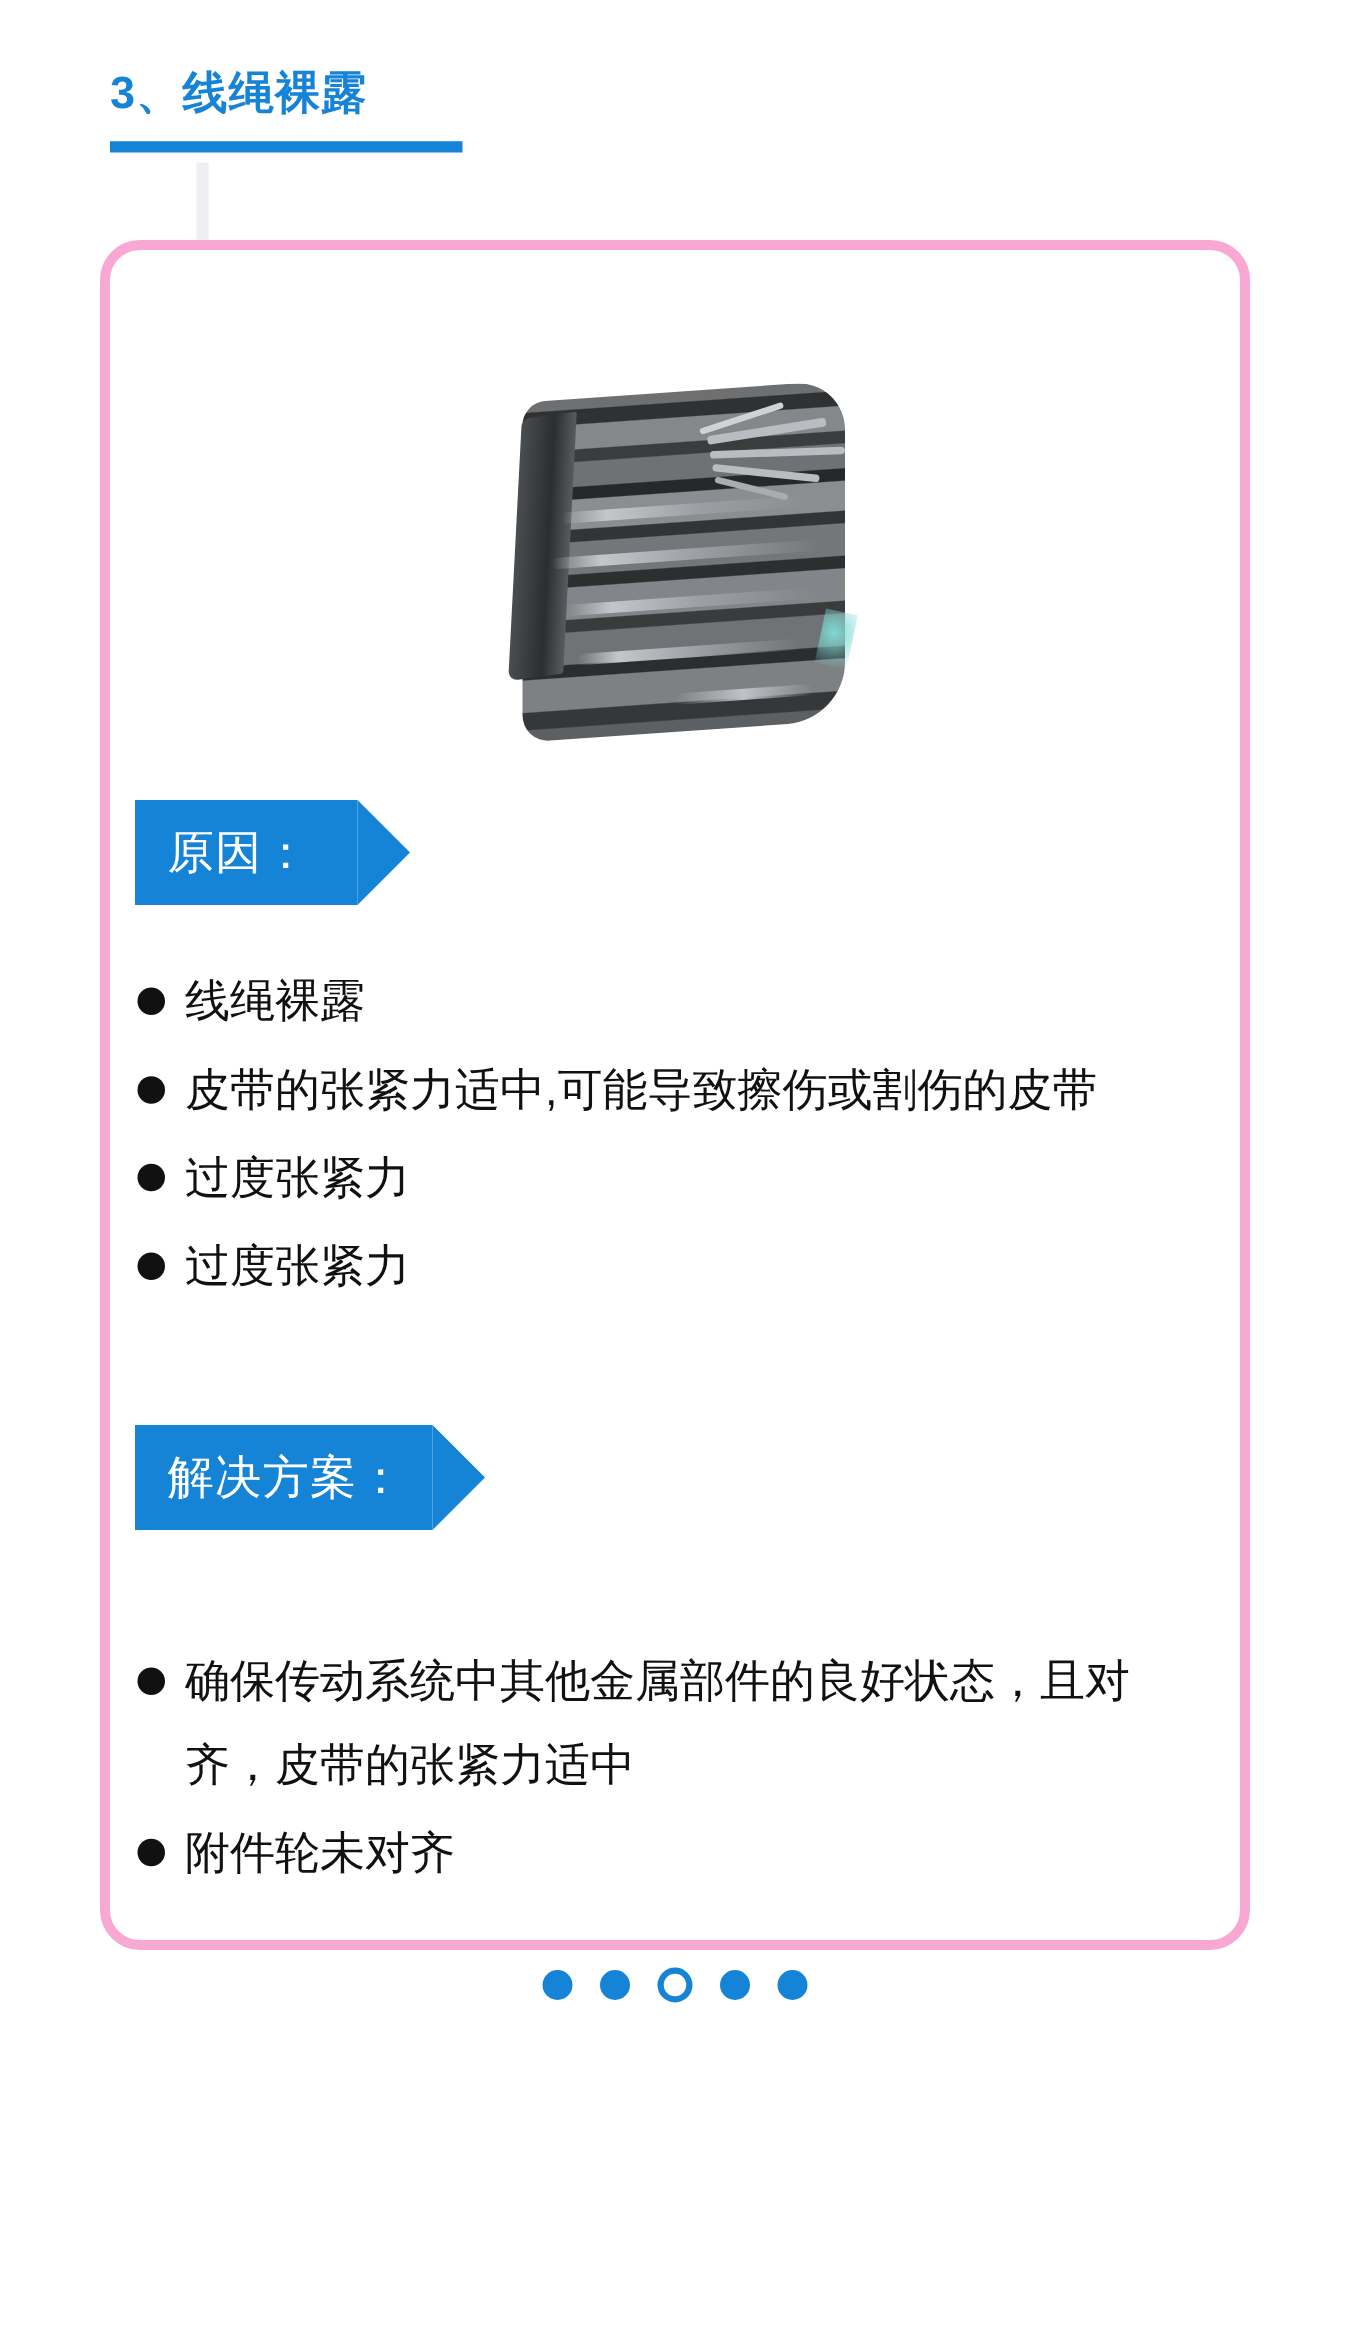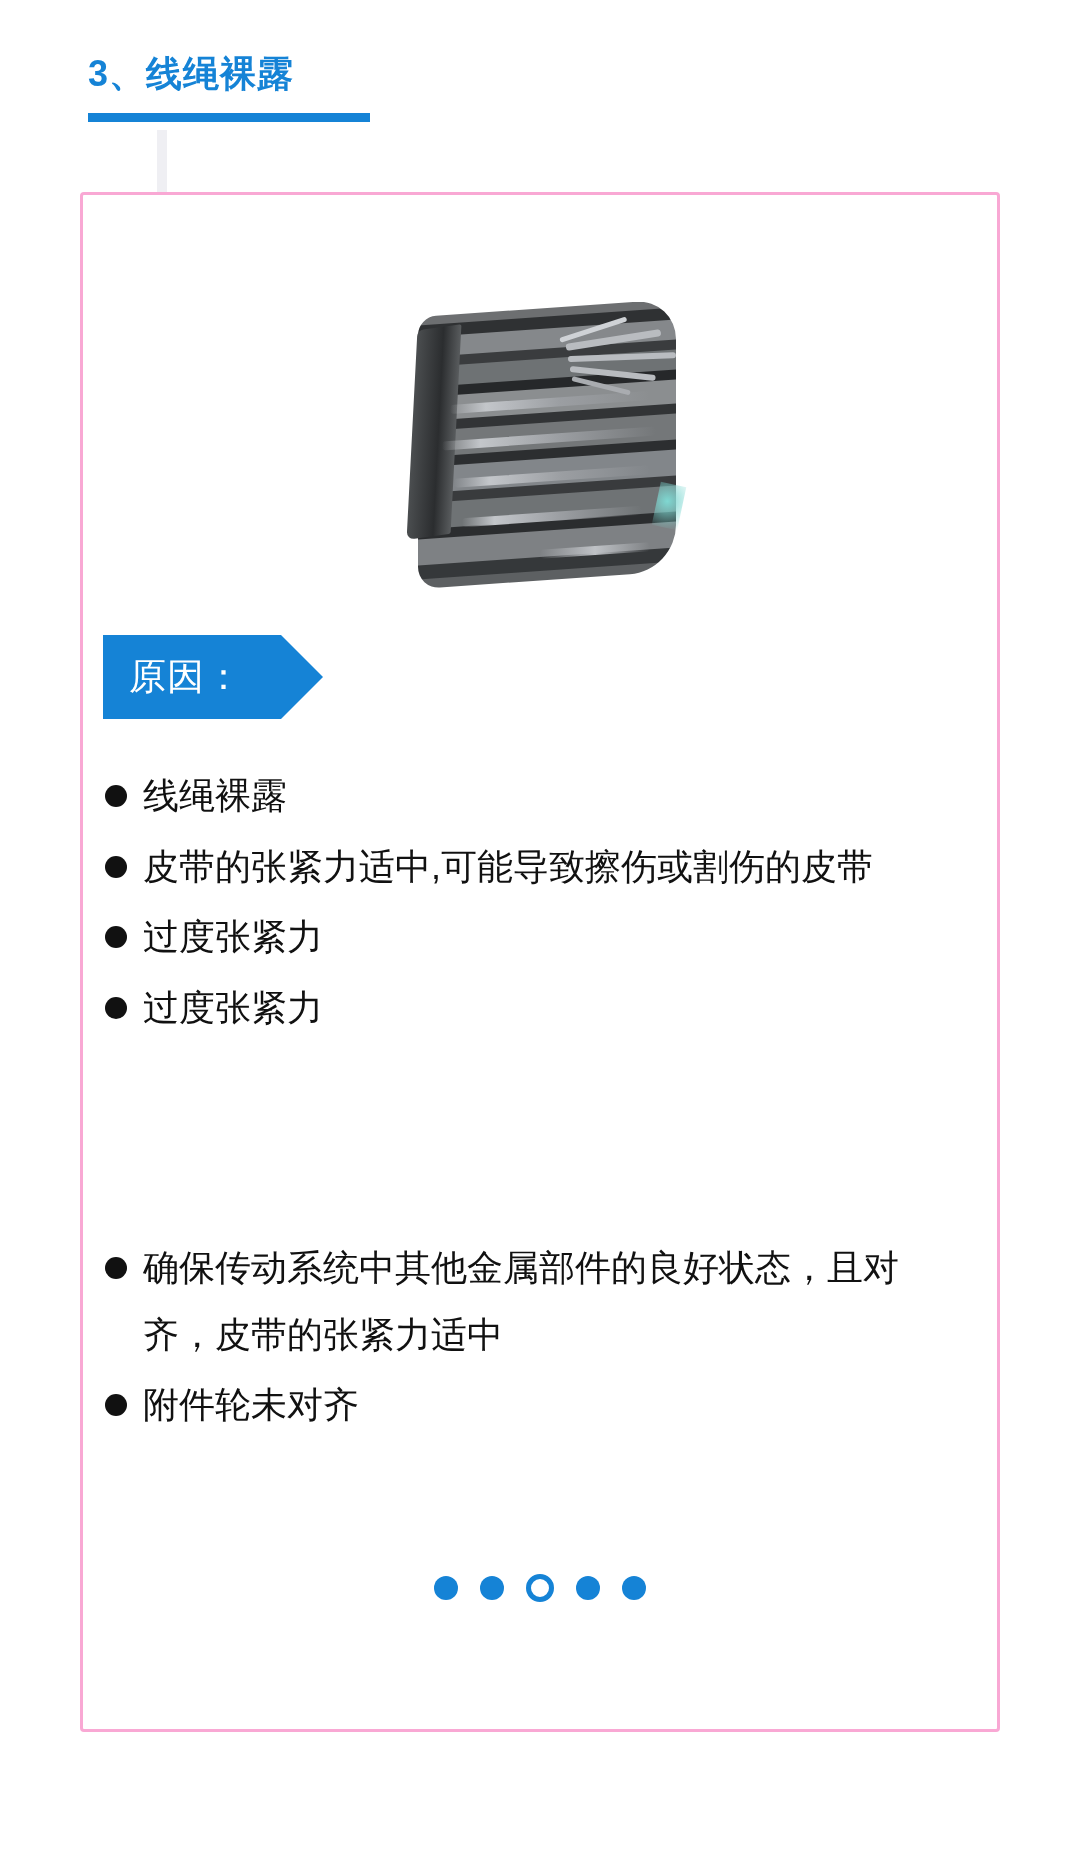--- a/index.html
+++ b/index.html
@@ -47,24 +47,24 @@
     height: 80px;
     background: #efeff3;
   }
 
   
   .card {
     position: absolute;
     left: 80px;
     top: 192px;
     width: 920px;
-    height: 1540px;
+    height: 1368px;
     background: #ffffff;
-    border: 3px solid #f9a8d4;
-    border-radius: 4px;
+    border: 8px solid #f9a8d4;
+    border-radius: 32px;
     box-sizing: border-box;
   }
 
   
   .photo-wrap {
     position: absolute;
     left: 0;
     top: 60px;
     width: 100%;
     height: 380px;
@@ -182,21 +182,21 @@
   .banner-cause { top: 440px; width: 178px; }
   .banner-solution { top: 940px; width: 238px; }
 
   
   .list {
     position: absolute;
     left: 22px;
     width: 860px;
   }
   .list-cause { top: 568px; }
-  .list-solution { top: 1040px; }
+  .list-solution { top: 1112px; }
 
   .list-item {
     display: flex;
     align-items: flex-start;
     font-size: 36px;
     line-height: 1.85;
     color: #111111;
     margin-bottom: 4px;
   }
   .bullet {
@@ -282,20 +282,23 @@
     <div class="list-item">
       <span class="bullet"></span>
       <span class="list-text">过度张紧力</span>
     </div>
     <div class="list-item">
       <span class="bullet"></span>
       <span class="list-text">过度张紧力</span>
     </div>
   </div>
 
+  <div class="banner banner-solution">
+    <span>解决方案：</span>
+  </div>
 
   <div class="list list-solution">
     <div class="list-item">
       <span class="bullet"></span>
       <span class="list-text">确保传动系统中其他金属部件的良好状态，且对齐，皮带的张紧力适中</span>
     </div>
     <div class="list-item">
       <span class="bullet"></span>
       <span class="list-text">附件轮未对齐</span>
     </div>

